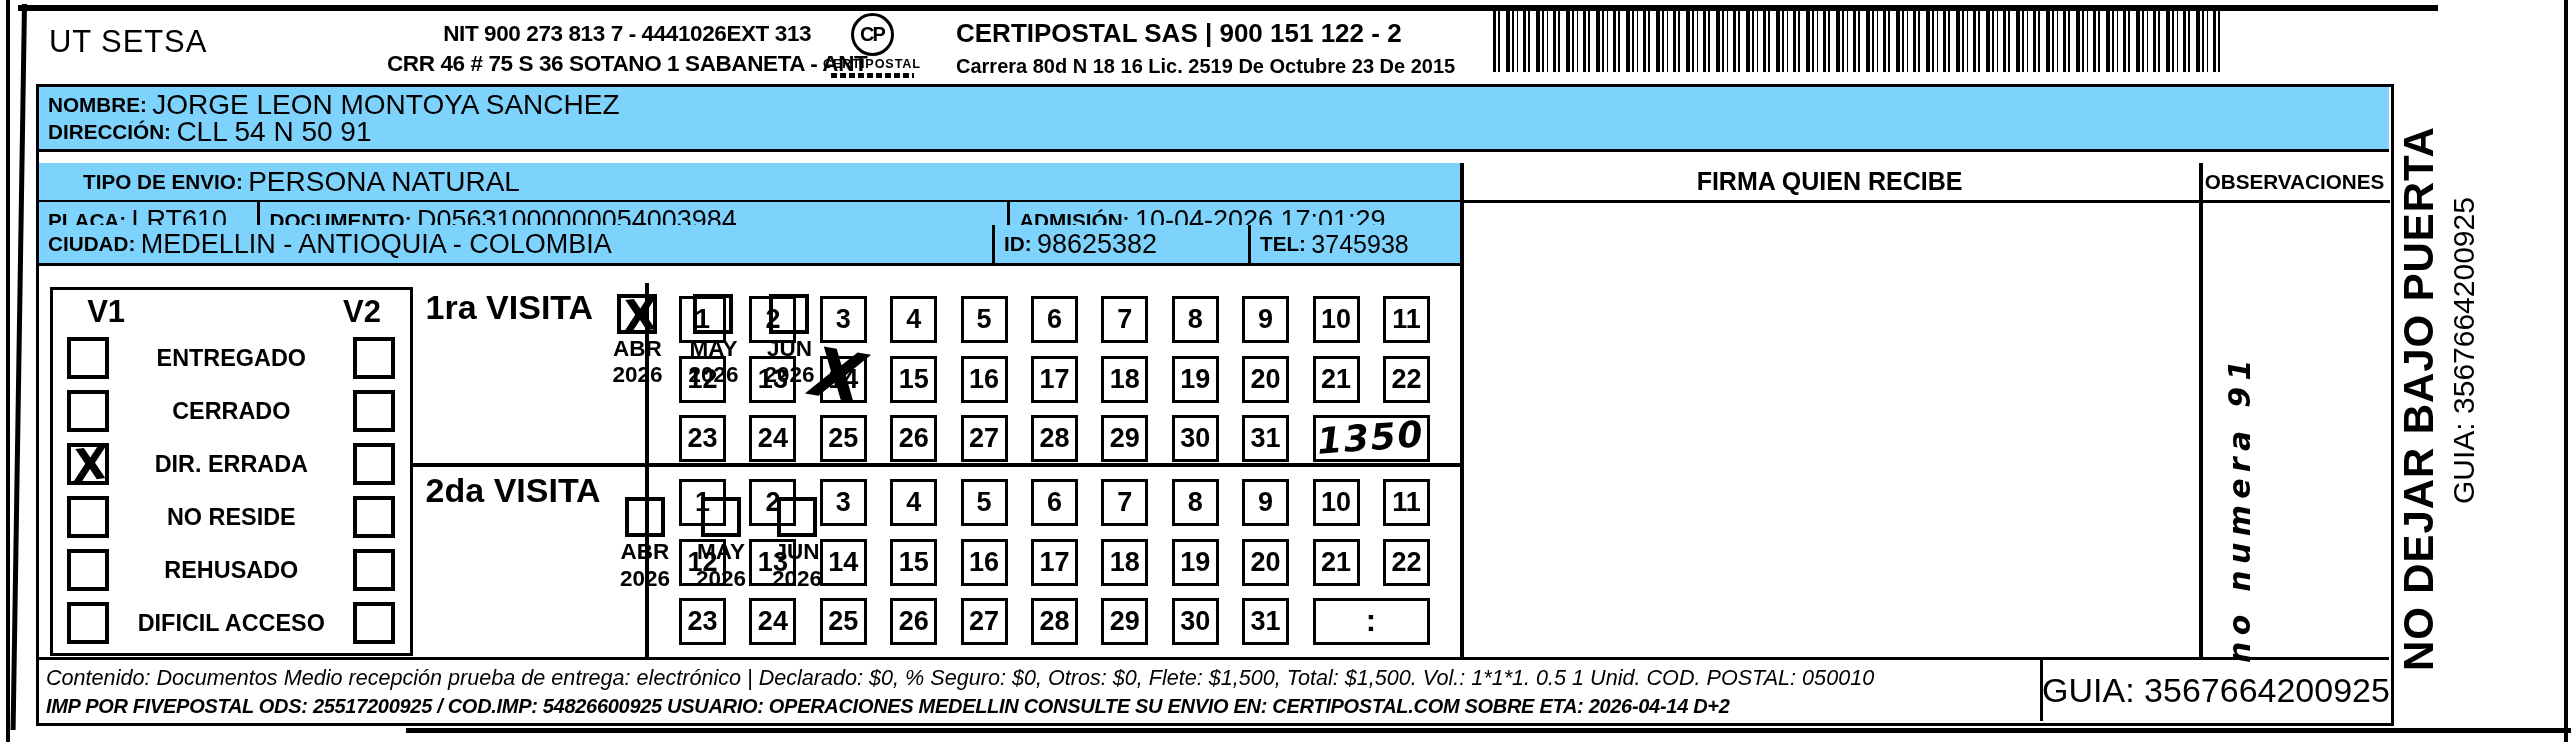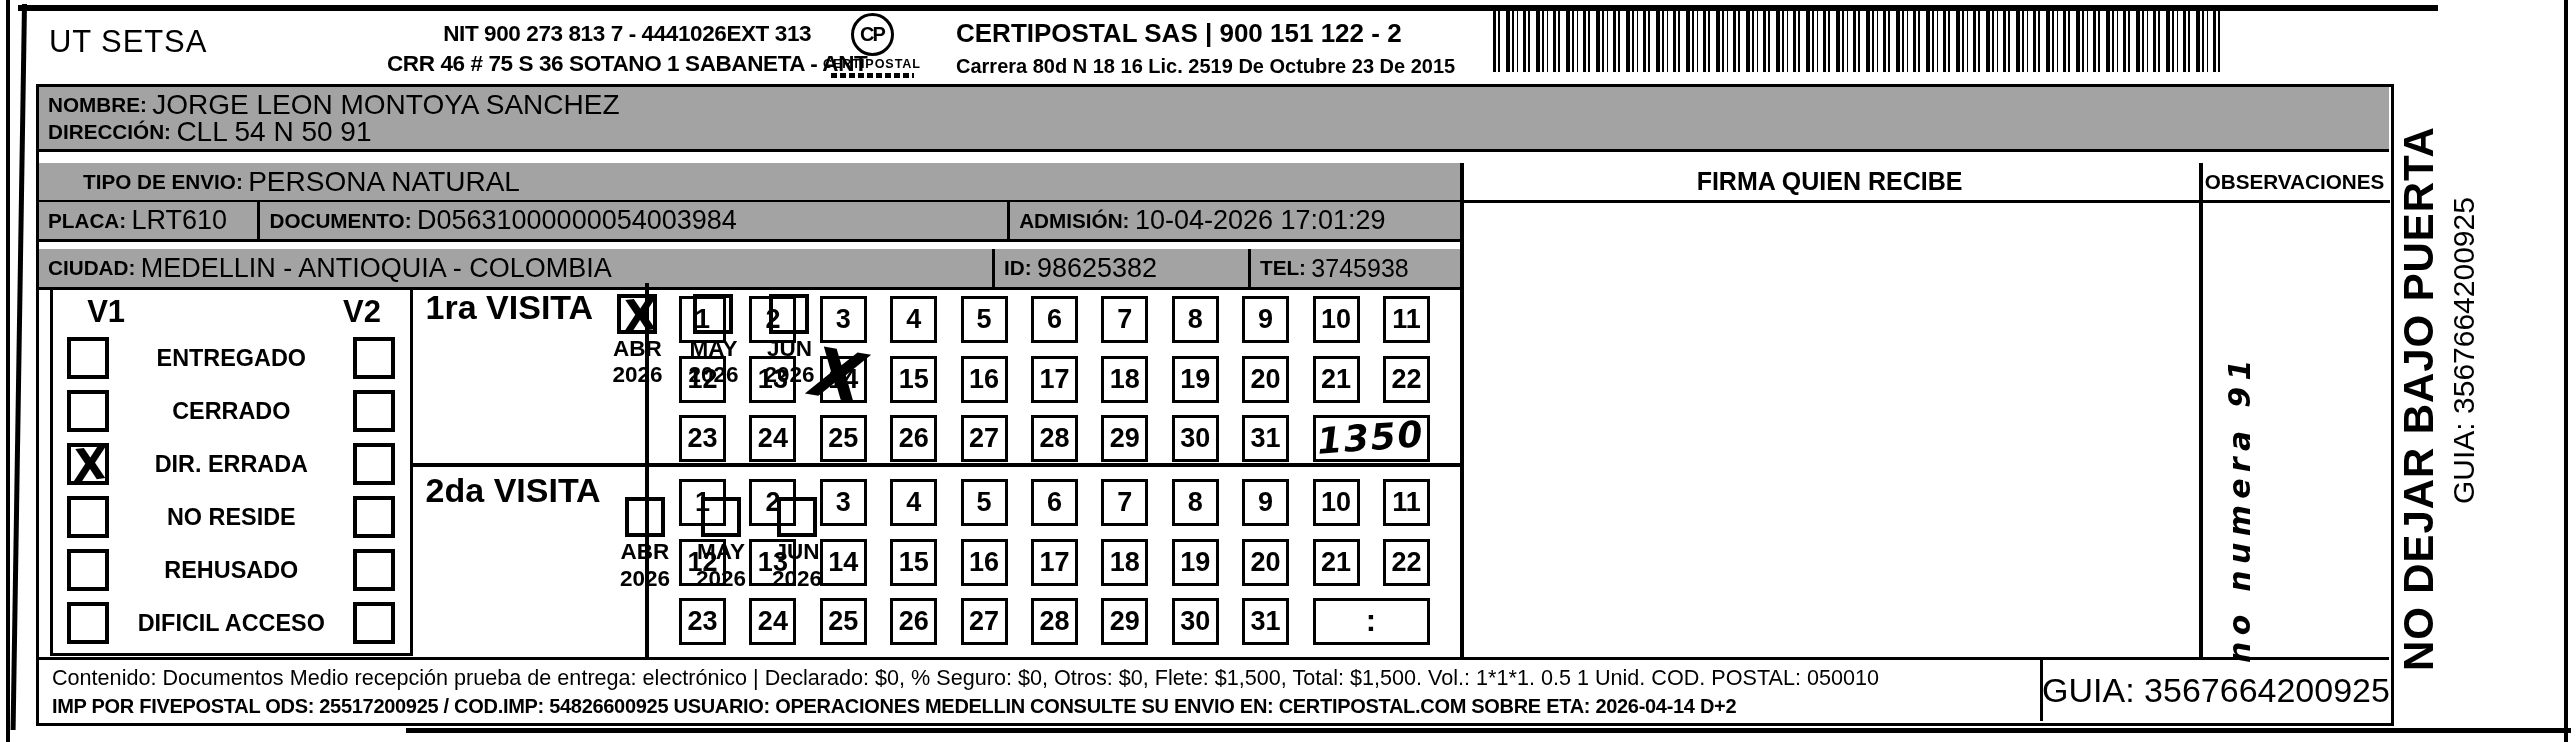--- a/index.html
+++ b/index.html
@@ -24,28 +24,28 @@
   .logo-tag { width:83px; height:4.5px; margin:1.8px auto 0; background:repeating-linear-gradient(90deg,#000 0 6.3px,transparent 6.3px 9px); }
   .company-block { left:956px; top:18px; }
   .company-l1 { font-size:26px; font-weight:bold; }
   .company-l2 { font-size:20px; font-weight:bold; margin-top:6.3px; }
   .barcode { left:1493px; top:10.8px; width:730px; height:61px;
     background:repeating-linear-gradient(90deg,#000 0 2.7px,#fff 2.7px 5.4px,#000 5.4px 7.2px,#fff 7.2px 12.6px,#000 12.6px 17px,#fff 17px 19px,#000 19px 20.7px,#fff 20.7px 24px,#000 24px 25px,#fff 25px 30px); }
 
   
   .form-box { left:36px; top:84px; width:2358px; height:642px; border:3.6px solid #000; }
 
-  .frow { position:absolute; left:0; display:flex; align-items:center; border-bottom:3.6px solid #000; background:#a3a3a3; }
+  .frow { position:absolute; left:0; display:flex; align-items:center; border-bottom:3.6px solid #000; background:#7dd3fc; }
   .flabel { font-weight:bold; font-size:20.7px; padding:0 5.4px 0 9px; white-space:nowrap; }
   .fvalue { font-size:28px; white-space:nowrap; }
   .row-nombre { top:0; width:2350px; height:38px; }
   .row-direccion { top:27px; width:2350px; height:38px; }
   .row-tipo { top:76px; width:1421px; height:40px;padding-left:35px; }
   .row-placa { top:115px; width:1421px; height:40px; }
-  .row-ciudad { top:162px; width:1421px; height:41px; }
+  .row-ciudad { top:138px; width:1421px; height:41px; }
   .cell { display:flex; align-items:center; height:100%; }
   .cell + .cell { border-left:3.6px solid #000; }
 
   .firma-header { left:1421px; top:76px; width:739px; height:40px; border-bottom:3.6px solid #000; display:flex; align-items:center; justify-content:center; font-weight:bold; font-size:25px; }
   .obs-header { left:2160px; top:76px; width:191px; height:40px; border-bottom:3.6px solid #000; display:flex; align-items:center; justify-content:center; font-weight:bold; font-size:20.7px; }
   .sig-divider { left:1421px; top:76px; width:3.6px; height:495px; background:#000; }
   .obs-divider { left:2160px; top:76px; width:3.6px; height:495px; background:#000; }
   .sig-area { left:1424px; top:115px; width:735px; height:455px; }
   .obs-note { left:2183px; top:216px; height:360px; writing-mode:vertical-rl; transform:rotate(180deg); font-size:30px; font-style:italic; letter-spacing:6.3px; font-family:"DejaVu Sans",sans-serif; }
 
@@ -76,21 +76,21 @@
   .days-2 { top:392px; }
   .day-row { display:flex; gap:23.4px; }
   .day { position:relative; width:47px; height:47px; border:3.6px solid #000; font-weight:bold; font-size:27px; text-align:center; line-height:40px; }
   .day.wide { width:117px; }
   .xover { position:absolute; top:-14.4px; left:-10.8px; font-size:68px; transform:rotate(10deg); line-height:63px; }
   .handtime { font-size:36px; line-height:40px; transform:rotate(-4deg); display:inline-block; letter-spacing:1.8px; }
   .colon { font-weight:bold; font-size:31px; }
 
   
   .footer { left:0px; top:570px; width:2350px; height:65px; border-top:3.6px solid #000; }
-  .footer-text { position:absolute; left:13px; top:4.5px; width:1978px; }
+  .footer-text { position:absolute; left:7px; top:4.5px; width:1978px;font-style:italic; }
   .footer-l1 { font-size:21.6px; white-space:nowrap; }
   .footer-l2 { font-size:20px; font-weight:bold; letter-spacing:-0.3px; white-space:nowrap; margin-top:4.5px; }
   .guia-box { position:absolute; left:2001px; top:0; width:349px; height:61px; border-left:3.6px solid #000; display:flex; align-items:center; justify-content:center; font-size:34px; white-space:nowrap; }
 
   
   .side-warning { left:2395px; top:76px; height:595px; writing-mode:vertical-rl; transform:rotate(180deg); font-weight:bold; font-size:42px; letter-spacing:0.9px; white-space:nowrap; display:flex; align-items:center; }
   .side-guia { left:2447px; top:126px; height:378px; writing-mode:vertical-rl; transform:rotate(180deg); font-size:30px; white-space:nowrap; display:flex; align-items:center; }
 </style>
 </head>
 <body>

